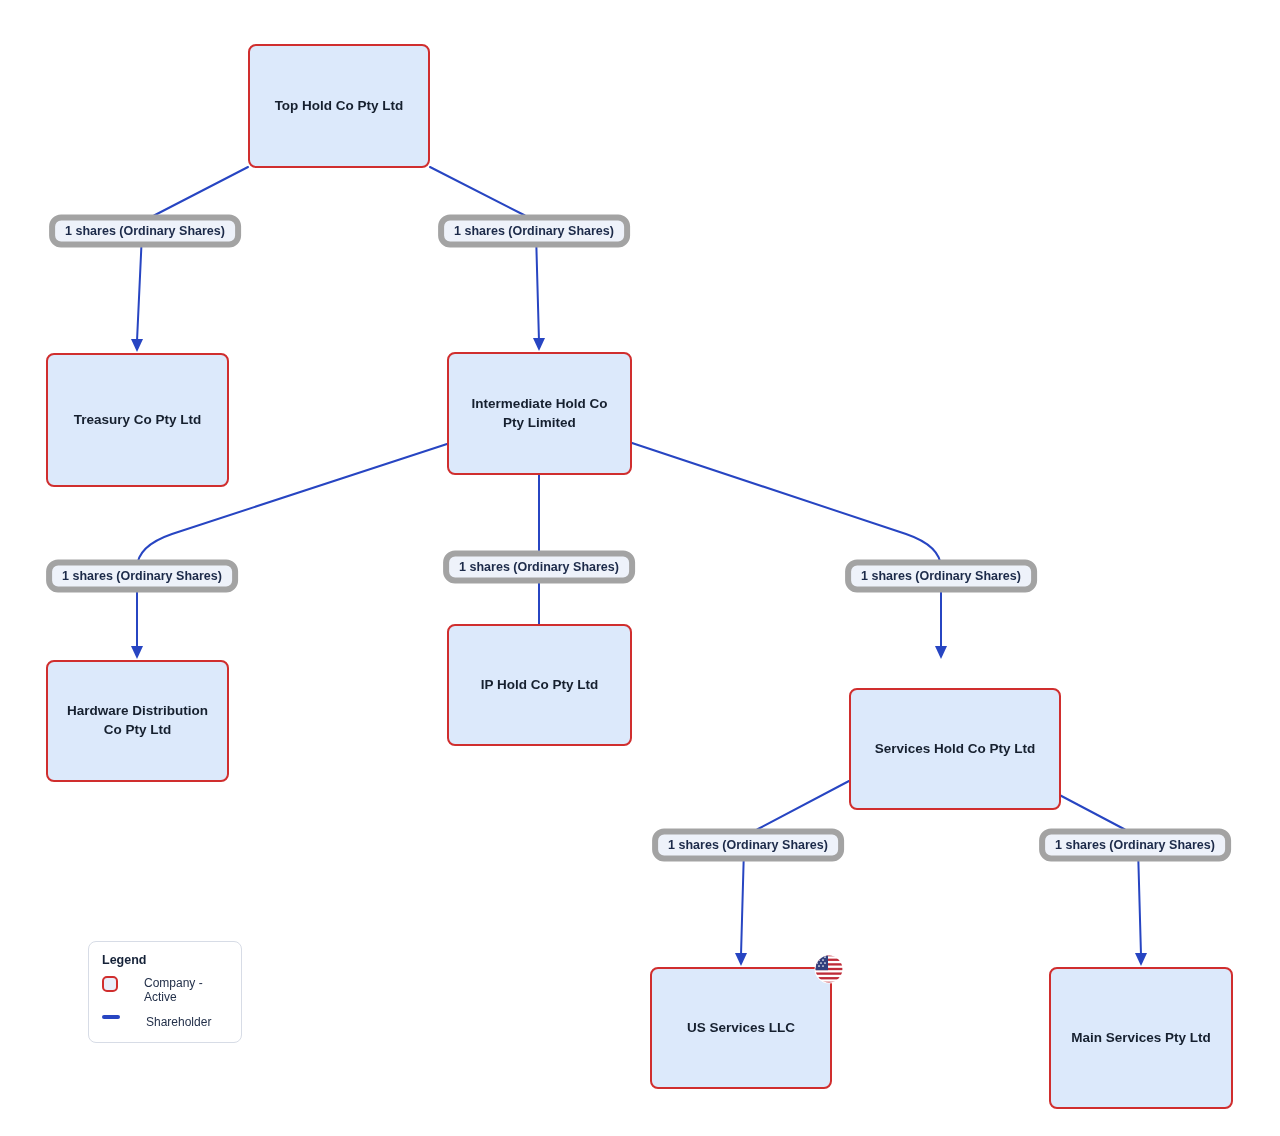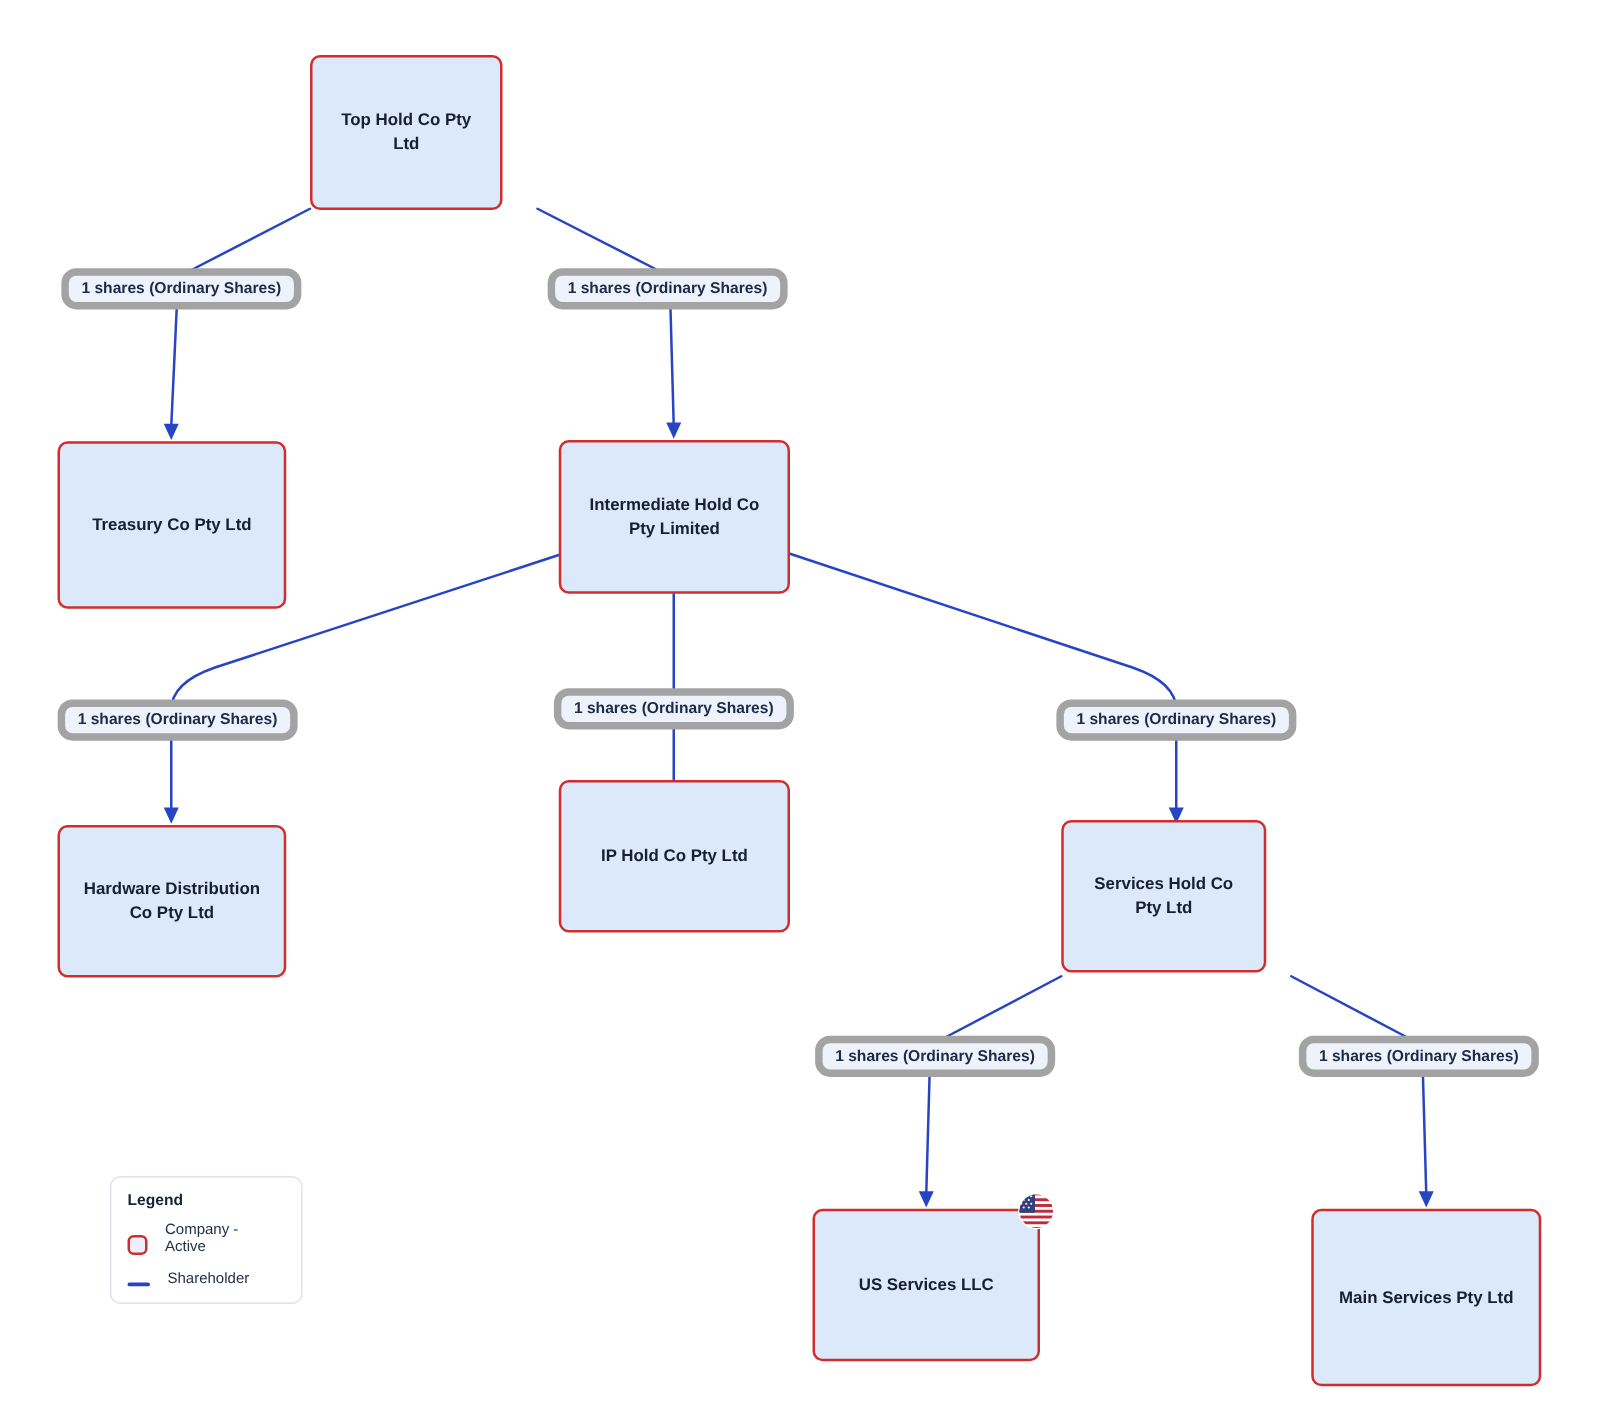--- a/index.html
+++ b/index.html
@@ -62,22 +62,22 @@
     padding: 11px 26px 13px 13px;
   }
   .legend-title {
     font-size: 12.5px;
     font-weight: 700;
     color: #152238;
     margin-bottom: 9px;
   }
   .legend-item {
     display: flex;
-    align-items: flex-end;
-    gap: 14px;
+    align-items: flex-start;
+    gap: 26px;
     margin-bottom: 11px;
     font-size: 12px;
     font-weight: 400;
     color: #23304a;
   }
   .legend-item:last-child { margin-bottom: 0; }
   .swatch-company {
     display: inline-block;
     width: 16px; height: 16px;
     background: #e9effb;
@@ -112,41 +112,41 @@
       <polygon points="137,352 131,339 143,339"></polygon>
       <polygon points="539,351 533,338 545,338"></polygon>
       <polygon points="137,659 131,646 143,646"></polygon>
       <polygon points="539,659 533,646 545,646"></polygon>
       <polygon points="941,659 935,646 947,646"></polygon>
       <polygon points="741,966 735,953 747,953"></polygon>
       <polygon points="1141,966 1135,953 1147,953"></polygon>
     </g>
   </svg>
 
-  <div class="node" style="left:248px; top:44px; width:154px; height:124px">
+  <div class="node" style="left:248px; top:44px; width:182px; height:124px">
     <span>Top Hold Co Pty Ltd</span>
   </div>
 
   <div class="node" style="left:46px; top:353px; width:183px; height:134px">
     <span>Treasury Co Pty Ltd</span>
   </div>
 
   <div class="node" style="left:447px; top:352px; width:185px; height:123px">
     <span>Intermediate Hold Co Pty Limited</span>
   </div>
 
   <div class="node" style="left:46px; top:660px; width:183px; height:122px">
     <span>Hardware Distribution Co Pty Ltd</span>
   </div>
 
   <div class="node" style="left:447px; top:624px; width:185px; height:122px">
     <span>IP Hold Co Pty Ltd</span>
   </div>
 
-  <div class="node" style="left:849px; top:656px; width:164px; height:122px">
+  <div class="node" style="left:849px; top:688px; width:212px; height:122px">
     <span>Services Hold Co Pty Ltd</span>
   </div>
 
   <div class="node" style="left:650px; top:967px; width:182px; height:122px">
     <span>US Services LLC</span>
   </div>
 
   <div class="node" style="left:1049px; top:967px; width:184px; height:142px">
     <span>Main Services Pty Ltd</span>
   </div>

